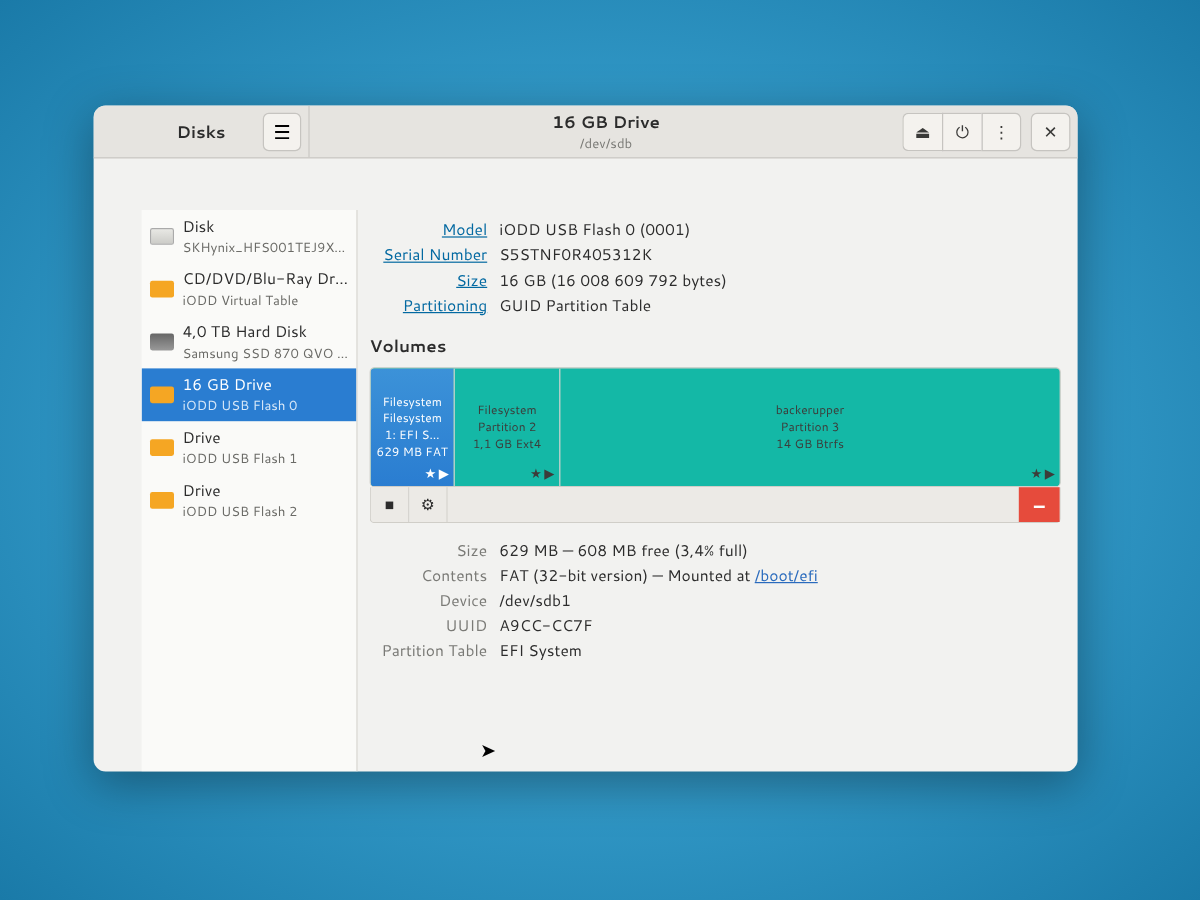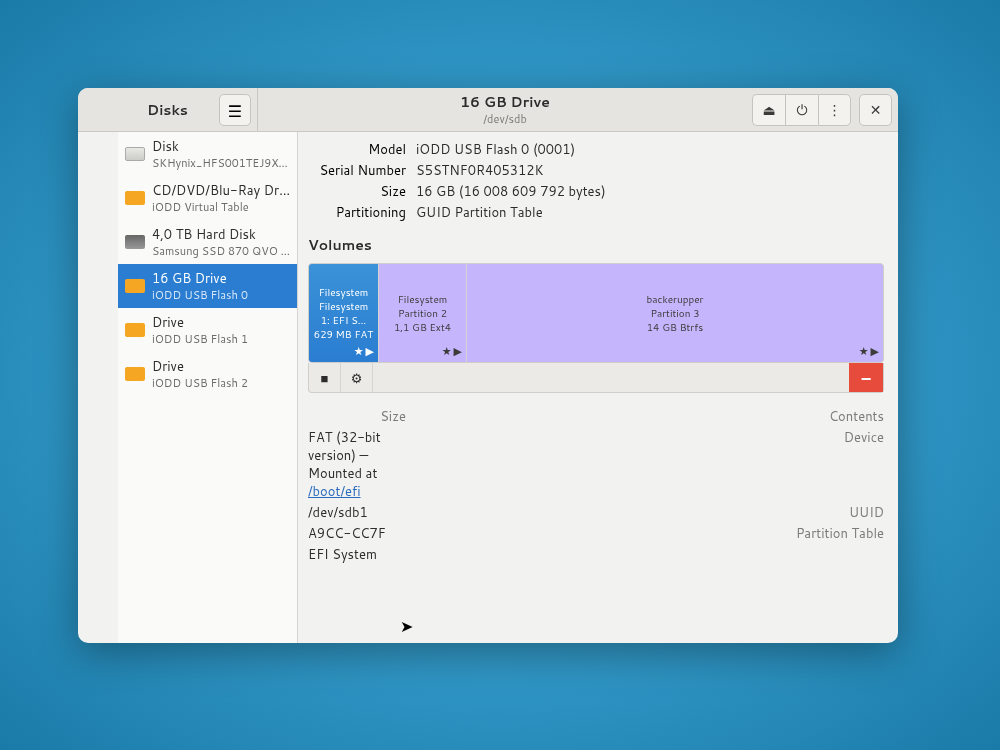--- a/index.html
+++ b/index.html
@@ -16,20 +16,21 @@
     left: 78px;
     top: 88px;
     width: 820px;
     height: 555px;
     background: #f2f2f0;
     border-radius: 10px;
     box-shadow: 0 10px 40px rgba(0,0,0,0.35);
     display: flex;
     flex-direction: column;
     overflow: hidden;
+    gap: 43px;
   }
   .titlebar {
     height: 44px;
     background: #e6e4e0;
     border-bottom: 1px solid #cac8c4;
     display: flex;
     align-items: stretch;
   }
   .titlebar-left {
     width: 180px;
@@ -148,30 +149,31 @@
   .info-grid {
     display: grid;
     grid-template-columns: 98px 1fr;
     column-gap: 10px;
     row-gap: 3px;
     font-size: 13px;
     margin-bottom: 14px;
   }
   .info-grid .label {
     text-align: right;
-    color: #000000;
+    color: #0369a1;
+    text-decoration: underline;
   }
   .section-title {
     font-weight: 700;
     font-size: 14px;
     margin: 6px 0 8px 0;
   }
   .volumes-box {
     border: 1px solid #d0cec8;
-    background: #c4b5fd;
+    background: #14b8a6;
     display: flex;
     height: 100px;
     border-radius: 4px;
     overflow: hidden;
   }
   .vol {
     border-right: 1px solid #d6d4d0;
     position: relative;
     display: flex;
     flex-direction: column;
@@ -389,20 +391,21 @@
             <span>⚙</span>
           </div>
         <div class="spacer"></div>
         <div class="tool danger">
             <span>−</span>
           </div>
       </div>
 
       <div class="detail-grid">
         <div class="label">Size</div>
+        <div>629 MB — 608 MB free (3,4% full)</div>
         <div class="label">Contents</div>
         <div>
           <span>FAT (32-bit version) — Mounted at </span><span class="link">/boot/efi</span>
         </div>
         <div class="label">Device</div>
         <div>/dev/sdb1</div>
         <div class="label">UUID</div>
         <div>A9CC-CC7F</div>
         <div class="label">Partition Table</div>
         <div>EFI System</div>

